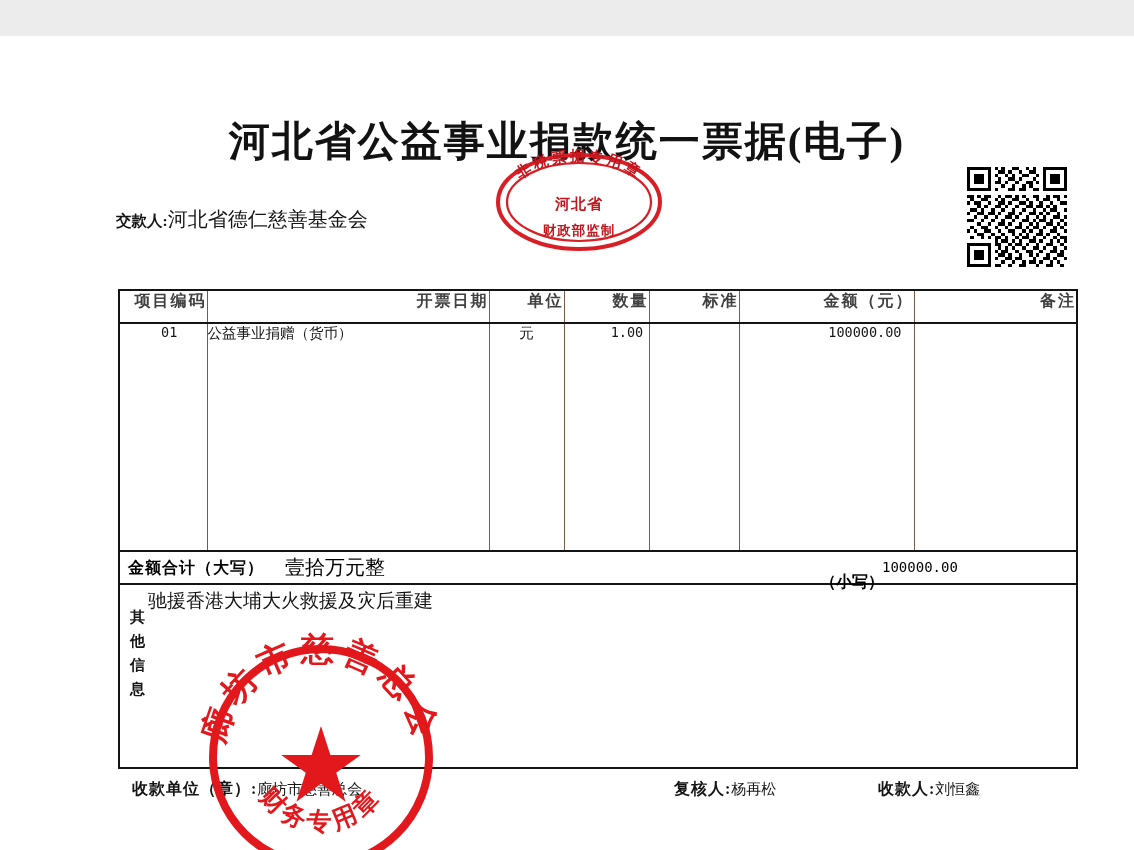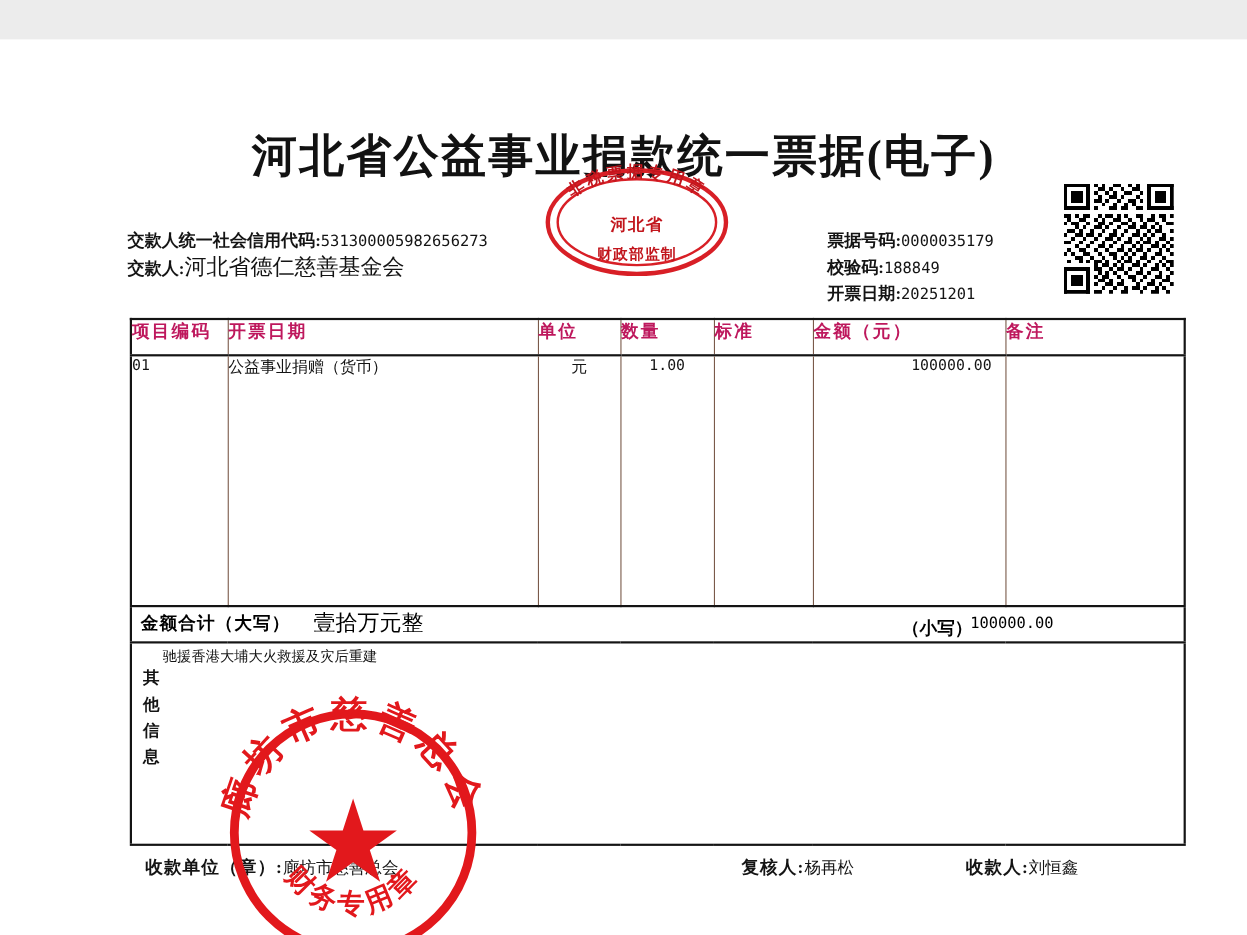--- a/index.html
+++ b/index.html
@@ -92,37 +92,38 @@
   .tbl td, .tbl th {
     border: 1px solid #7a5a4a;
     padding: 0;
     vertical-align: top;
   }
   .tbl {
     border: 2px solid #141414;
   }
   .th-cell {
     height: 31px;
-    text-align: left;
+    text-align: right;
     vertical-align: middle;
     font-weight: bold;
     font-size: 16px;
-    color: #be185d;
+    color: #404040;
     font-family: "Liberation Serif", "DejaVu Serif", serif;
     letter-spacing: 2px;
     border-bottom: 2px solid #141414 !important;
   }
   .bd-cell {
     font-size: 14.5px;
     color: #141414;
     padding: 5px 6px 0 6px;
   }
   .bd-cell.num {
     font-family: "DejaVu Sans Mono", "Liberation Mono", monospace;
     font-size: 13.5px;
+    padding-left: 41px;
   }
   .bd-cell.ctr { text-align: center; }
   .bd-cell.rgt { text-align: right; padding-right: 12px; }
   .body-row td { height: 226px; font-family: Liberation Mono, monospace; }
 
   .total-row td {
     height: 31px;
     vertical-align: middle;
     border-top: 2px solid #141414 !important;
     border-bottom: 2px solid #141414 !important;
@@ -140,23 +141,24 @@
     font-weight: bold;
     letter-spacing: 1px;
   }
   .total-cap {
     position: absolute;
     left: 165px; top: 0;
     font-size: 20px;
   }
   .total-small-lbl {
     position: absolute;
-    left: 700px; top: 4px;
+    left: 700px; top: 16px;
     font-weight: bold;
     font-size: 16px;
+    font-family: Liberation Mono, monospace;
   }
   .total-small-val {
     position: absolute;
     left: 762px; top: 0;
     font-family: "DejaVu Sans Mono", "Liberation Mono", monospace;
     font-size: 14px;
   }
 
   .other-row td {
     height: 182px;
@@ -174,21 +176,21 @@
     font-size: 15px;
     font-weight: bold;
     line-height: 24px;
     letter-spacing: 0;
     color: #141414;
   }
   .other-vlabel span { display: block; }
   .other-text {
     position: absolute;
     left: 28px; top: 3px;
-    font-size: 13px;
+    font-size: 19px;
     color: #141414;
   }
 
   
   .footer {
     position: absolute;
     left: 118px; top: 737px;
     width: 958px;
     height: 42px;
     font-size: 16px;
@@ -220,38 +222,24 @@
 <body>
 
 <div class="top-band"></div>
 
 <div class="page">
 
   <div class="title">河北省公益事业捐款统一票据(电子)</div>
 
   <div class="hdr-left">
     <div class="hdr-row">
-      <span class="f-label">交款人统一社会信用代码</span><span class="f-label">:</span><span class="f-value">531300005982656273</span>
-    </div>
-    <div class="hdr-row">
       <span class="f-label">交款人</span><span class="f-label">:</span><span class="f-value-cn">河北省德仁慈善基金会</span>
     </div>
   </div>
 
-  <div class="hdr-right">
-    <div class="hdr-row">
-      <span class="f-label">票据号码</span><span class="f-label">:</span><span class="f-value">0000035179</span>
-    </div>
-    <div class="hdr-row">
-      <span class="f-label">校验码</span><span class="f-label">:</span><span class="f-value">188849</span>
-    </div>
-    <div class="hdr-row">
-      <span class="f-label">开票日期</span><span class="f-label">:</span><span class="f-value">20251201</span>
-    </div>
-  </div>
 
   <div class="qr">
     <svg width="100" height="100" viewBox="0 0 29 29" shape-rendering="crispEdges" aria-hidden="true">
       <rect width="29" height="29" fill="#ffffff"></rect>
       <g fill="#000000">
         <rect x="0" y="0" width="7" height="1"></rect>
           <rect x="0" y="6" width="7" height="1"></rect>
         <rect x="0" y="0" width="1" height="7"></rect>
           <rect x="6" y="0" width="1" height="7"></rect>
         <rect x="2" y="2" width="3" height="3"></rect>

